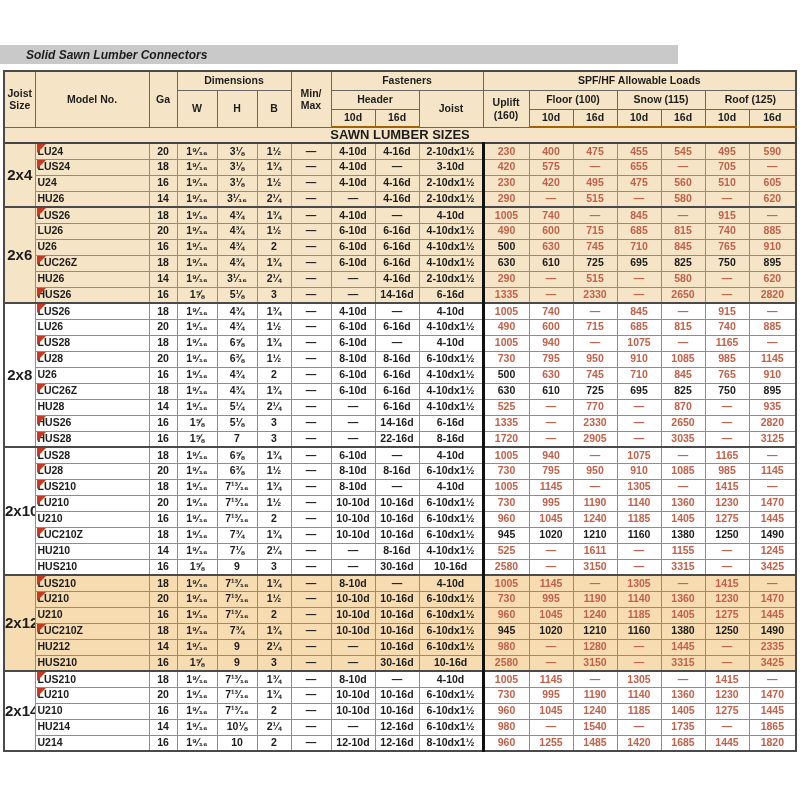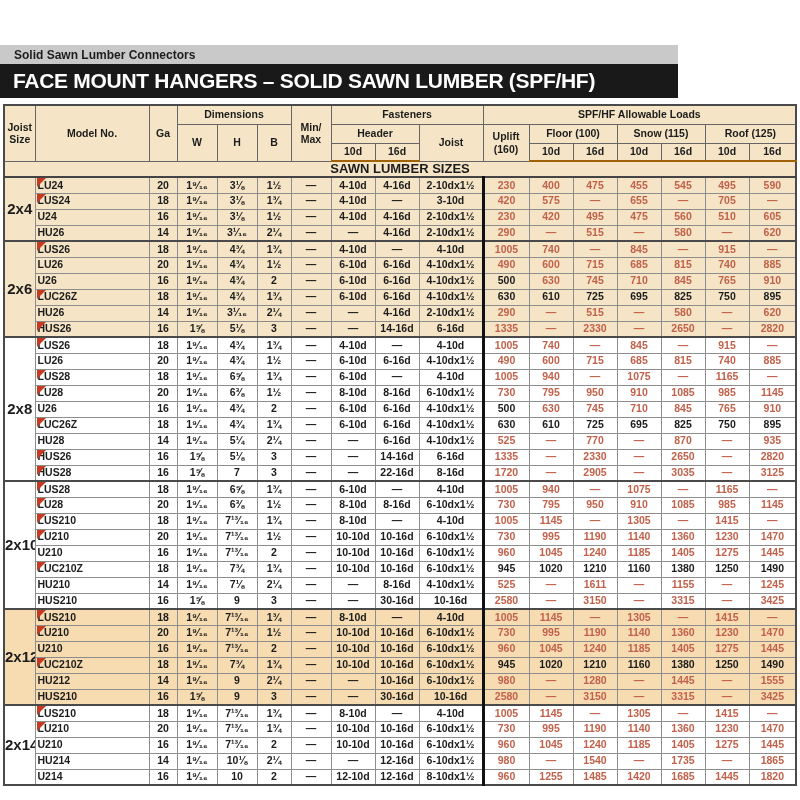--- a/index.html
+++ b/index.html
@@ -3,22 +3,22 @@
 <meta charset="utf-8">
 <style>
   * { box-sizing: border-box; }
   html,body { margin:0; padding:0; background:#ffffff; }
   .page {
     width:800px; height:800px; background:#fff; overflow:hidden;
     font-family:"Liberation Sans", sans-serif;
   }
   .eyebrow {
     margin-top:45px; width:678px; height:19px; background:#c9c9c9;
-    display:flex; align-items:center; padding-left:14px;
-    font-size:12px; font-weight:bold; color:#1d1d1d;
+    display:flex; align-items:center; padding-left:26px;
+    font-size:12px; font-weight:bold; font-style:italic; color:#1d1d1d;
   }
   .titlebar {
     width:678px; height:34px; background:#191919;
     display:flex; align-items:center; padding-left:13px;
     color:#ffffff; font-size:21px; font-weight:bold; letter-spacing:-0.3px;
   }
   table.hangers {
     margin:6px 3px 0 3px; border-collapse:collapse; table-layout:fixed;
     width:793px; border:2px solid #4a4a4a;
   }
@@ -51,23 +51,20 @@
 </style>
 </head>
 <body>
 
 <div class="page">
 
   <div class="eyebrow">
     <span>Solid Sawn Lumber Connectors</span>
   </div>
 
-  <div class="titlebar">
-    <span>FACE MOUNT HANGERS – SOLID SAWN LUMBER (SPF/HF)</span>
-  </div>
 
   <table class="hangers">
     <colgroup>
       <col style="width:31px">
         <col style="width:114px">
         <col style="width:28px">
       <col style="width:40px">
         <col style="width:40px">
         <col style="width:34px">
       <col style="width:40px">
@@ -699,21 +696,21 @@
           <td>—</td>
           <td>—</td>
           <td>10-16d</td>
           <td>6-10dx1½</td>
           <td class="load tl">980</td>
           <td class="load">—</td>
           <td class="load">1280</td>
           <td class="load">—</td>
           <td class="load">1445</td>
           <td class="load">—</td>
-          <td class="load">1555</td>
+          <td class="load">2335</td>
         </tr>
         <tr class="bg-hl">
           <td class="model"><span>HUS210</span></td>
           <td>16</td>
           <td>1⅝</td>
           <td>9</td>
           <td>3</td>
           <td>—</td>
           <td>—</td>
           <td>30-16d</td>

